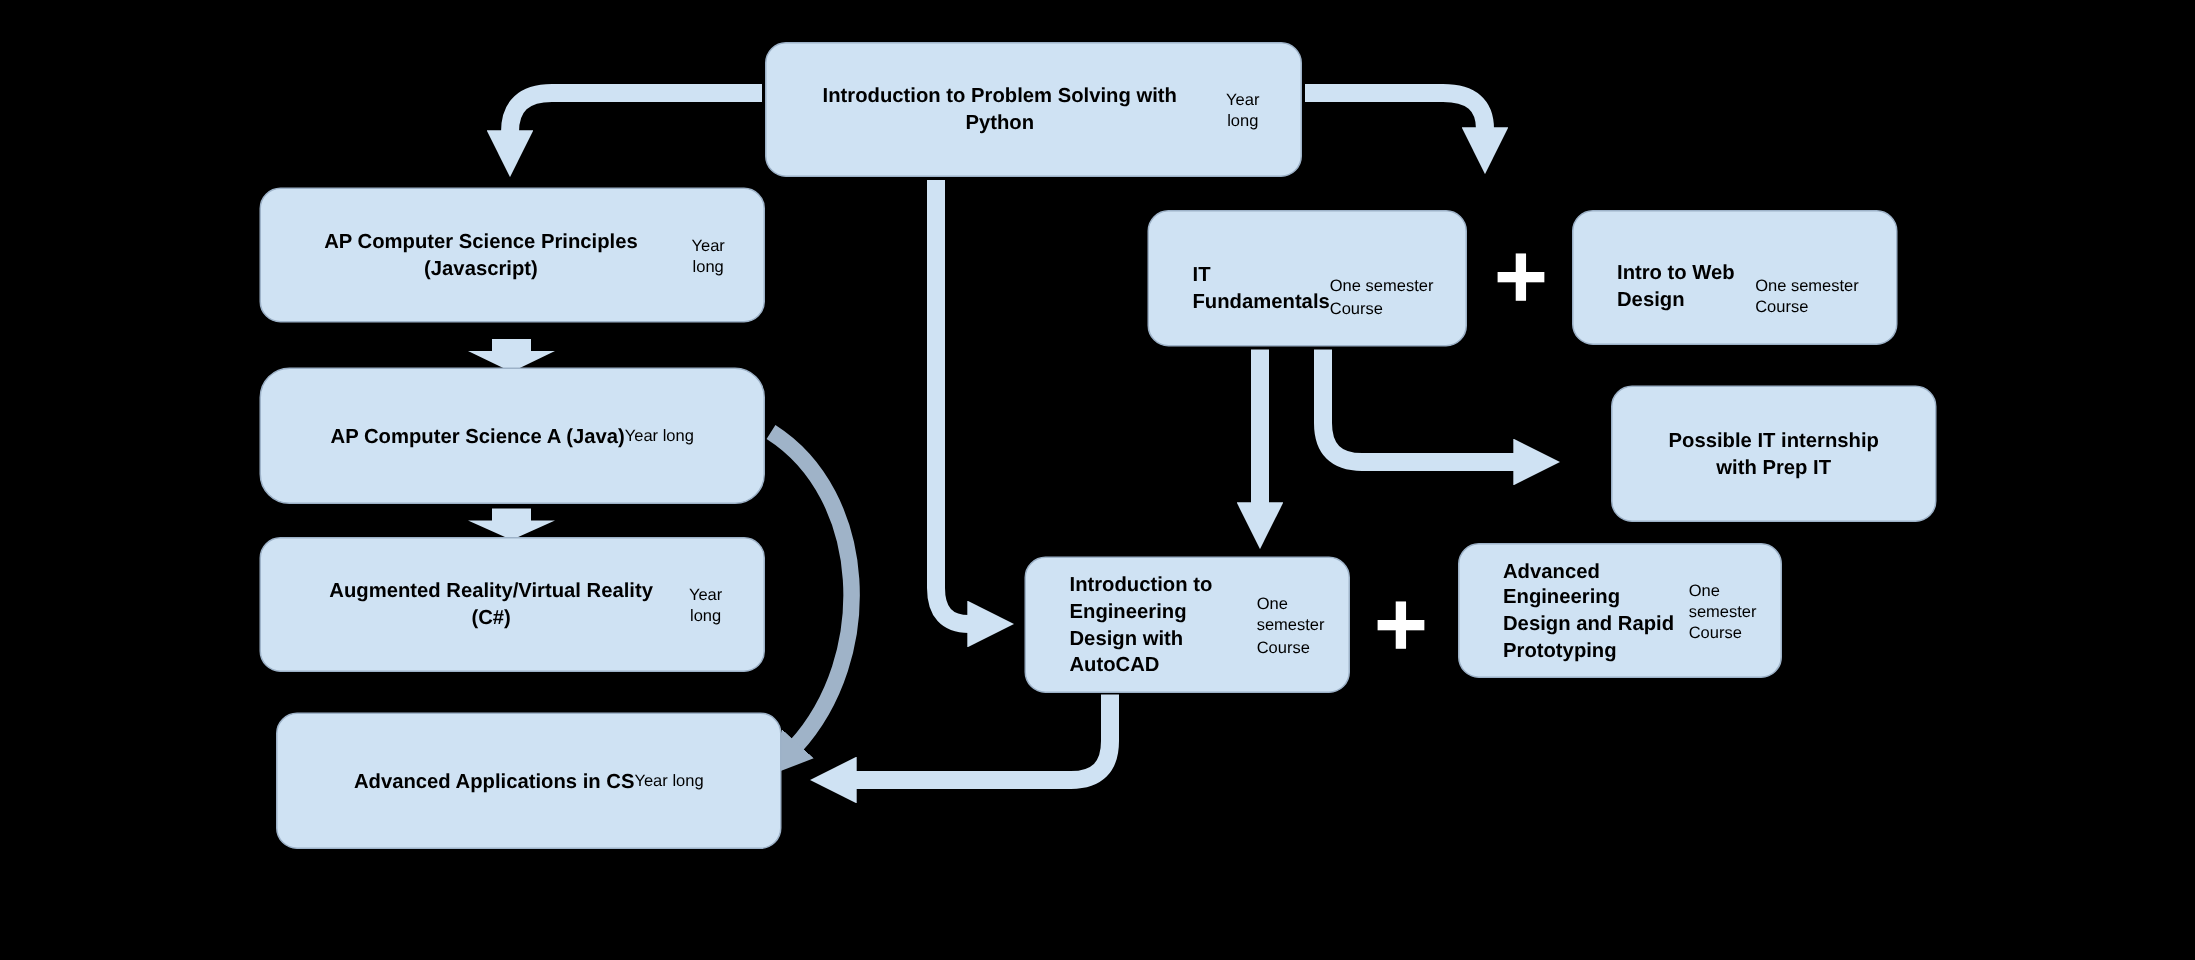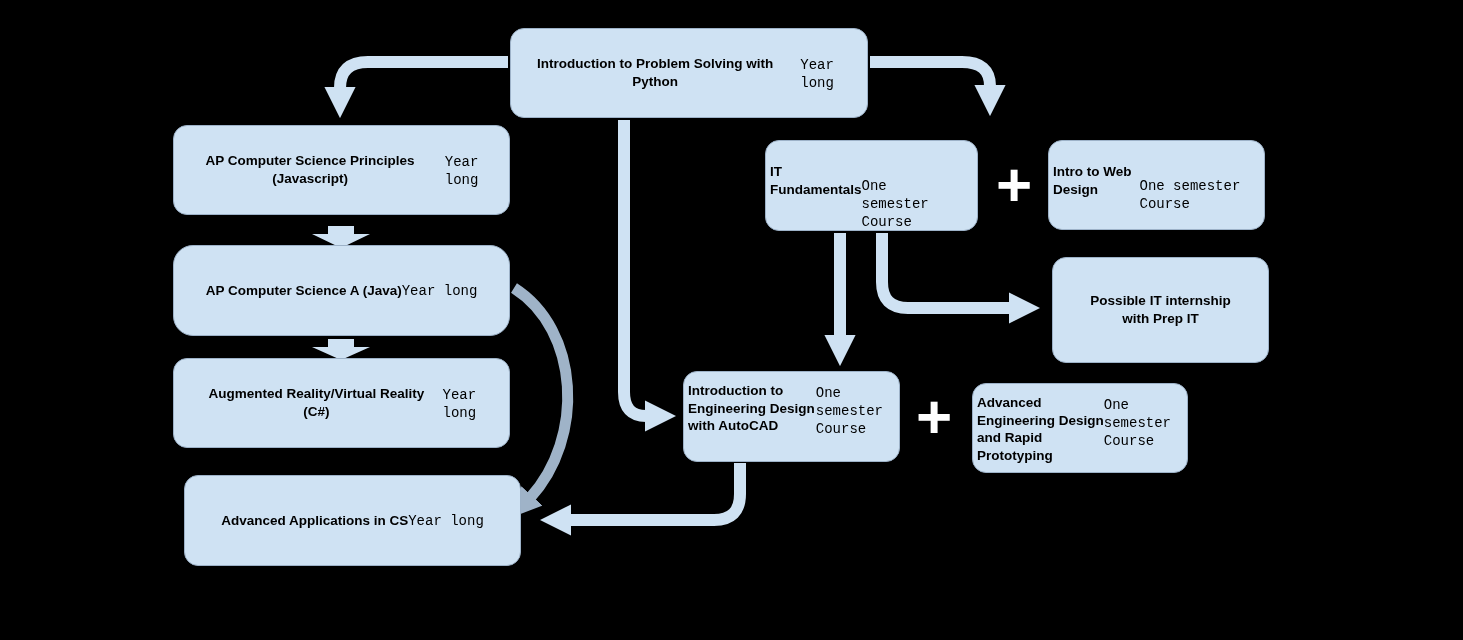--- a/index.html
+++ b/index.html
@@ -18,23 +18,23 @@
     border:1px solid #9db2c8;
     border-radius:14px;
     color:#000;
     display:flex;flex-direction:row;
     align-items:center;justify-content:center;
     text-align:center;
     box-sizing:border-box;
     padding:10px 16px;
   }
   .node-title{font-weight:bold;font-size:13.5px;line-height:1.3;}
-  .node-sub{font-size:14px;line-height:1.3;margin-top:2px;font-family:Liberation Mono, monospace;}
+  .node-sub{font-size:11px;line-height:1.3;margin-top:2px;}
   .node-sub:empty{display:none;}
-  .node.left{align-items:flex-start;text-align:left;padding-left:4px;padding-right:16px;}
+  .node.left{align-items:center;text-align:left;padding-left:29px;padding-right:16px;}
   .node.topgap{justify-content:flex-start;padding-top:22px;}
   .node.topgap .node-sub{margin-top:14px;}
   .plus{
     position:absolute;z-index:2;
     color:#ffffff;font-weight:bold;
     font-size:62px;line-height:1;
     width:56px;text-align:center;
   }
 </style>
 </head>
@@ -99,31 +99,31 @@
   <div class="node left topgap" style="left:765px;top:140px;width:213px;height:91px;">
     <div class="node-title">IT Fundamentals</div>
     <div class="node-sub">One semester Course</div>
   </div>
 
   <div class="node left topgap" style="left:1048px;top:140px;width:217px;height:90px;">
     <div class="node-title">Intro to Web Design</div>
     <div class="node-sub">One semester Course</div>
   </div>
 
-  <div class="node" style="left:1052px;top:257px;width:217px;height:106px;">
+  <div class="node" style="left:1074px;top:257px;width:217px;height:91px;">
     <div class="node-title" style="max-width:170px;">Possible IT internship with Prep IT</div>
 
   </div>
 
   <div class="node left" style="left:683px;top:371px;width:217px;height:91px;">
     <div class="node-title">Introduction to Engineering Design with AutoCAD</div>
     <div class="node-sub">One semester Course</div>
   </div>
 
-  <div class="node left" style="left:972px;top:383px;width:216px;height:90px;">
+  <div class="node left" style="left:972px;top:362px;width:216px;height:90px;">
     <div class="node-title">Advanced Engineering Design and Rapid Prototyping</div>
     <div class="node-sub">One semester Course</div>
   </div>
 
   <div class="plus" style="left:986px;top:154px;">+</div>
   <div class="plus" style="left:906px;top:386px;">+</div>
 
 </div>
 
 </body></html>

